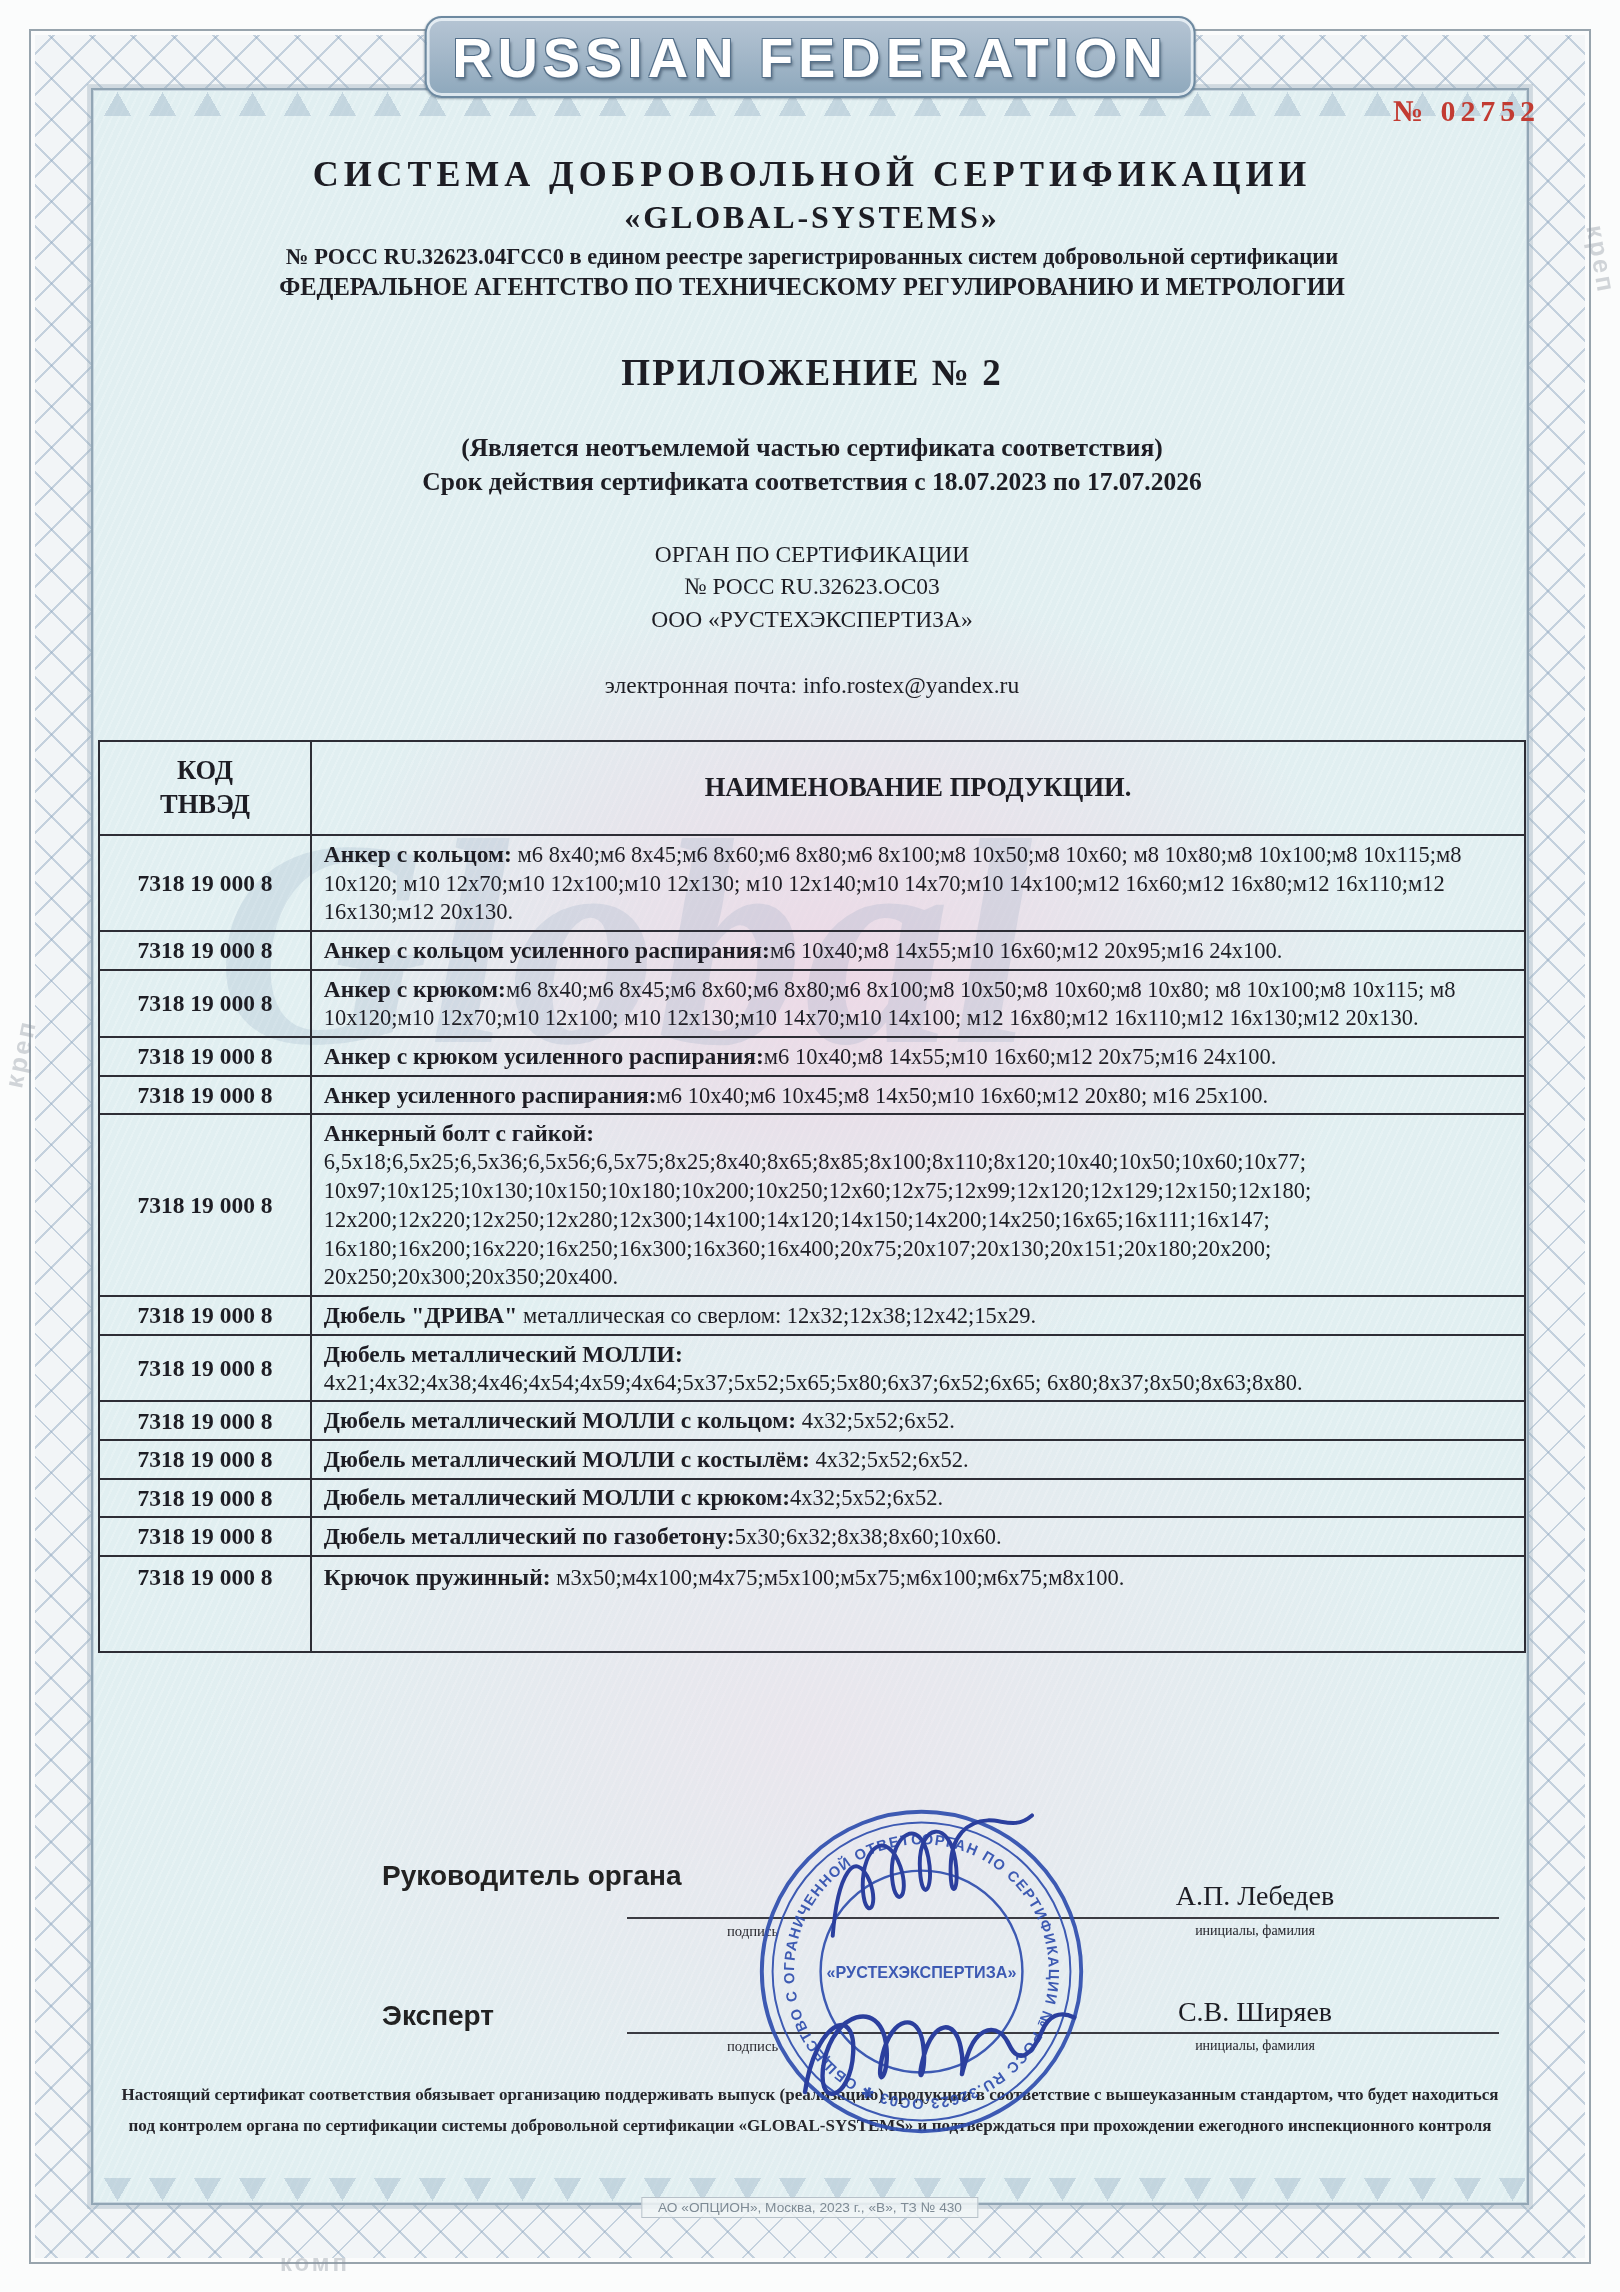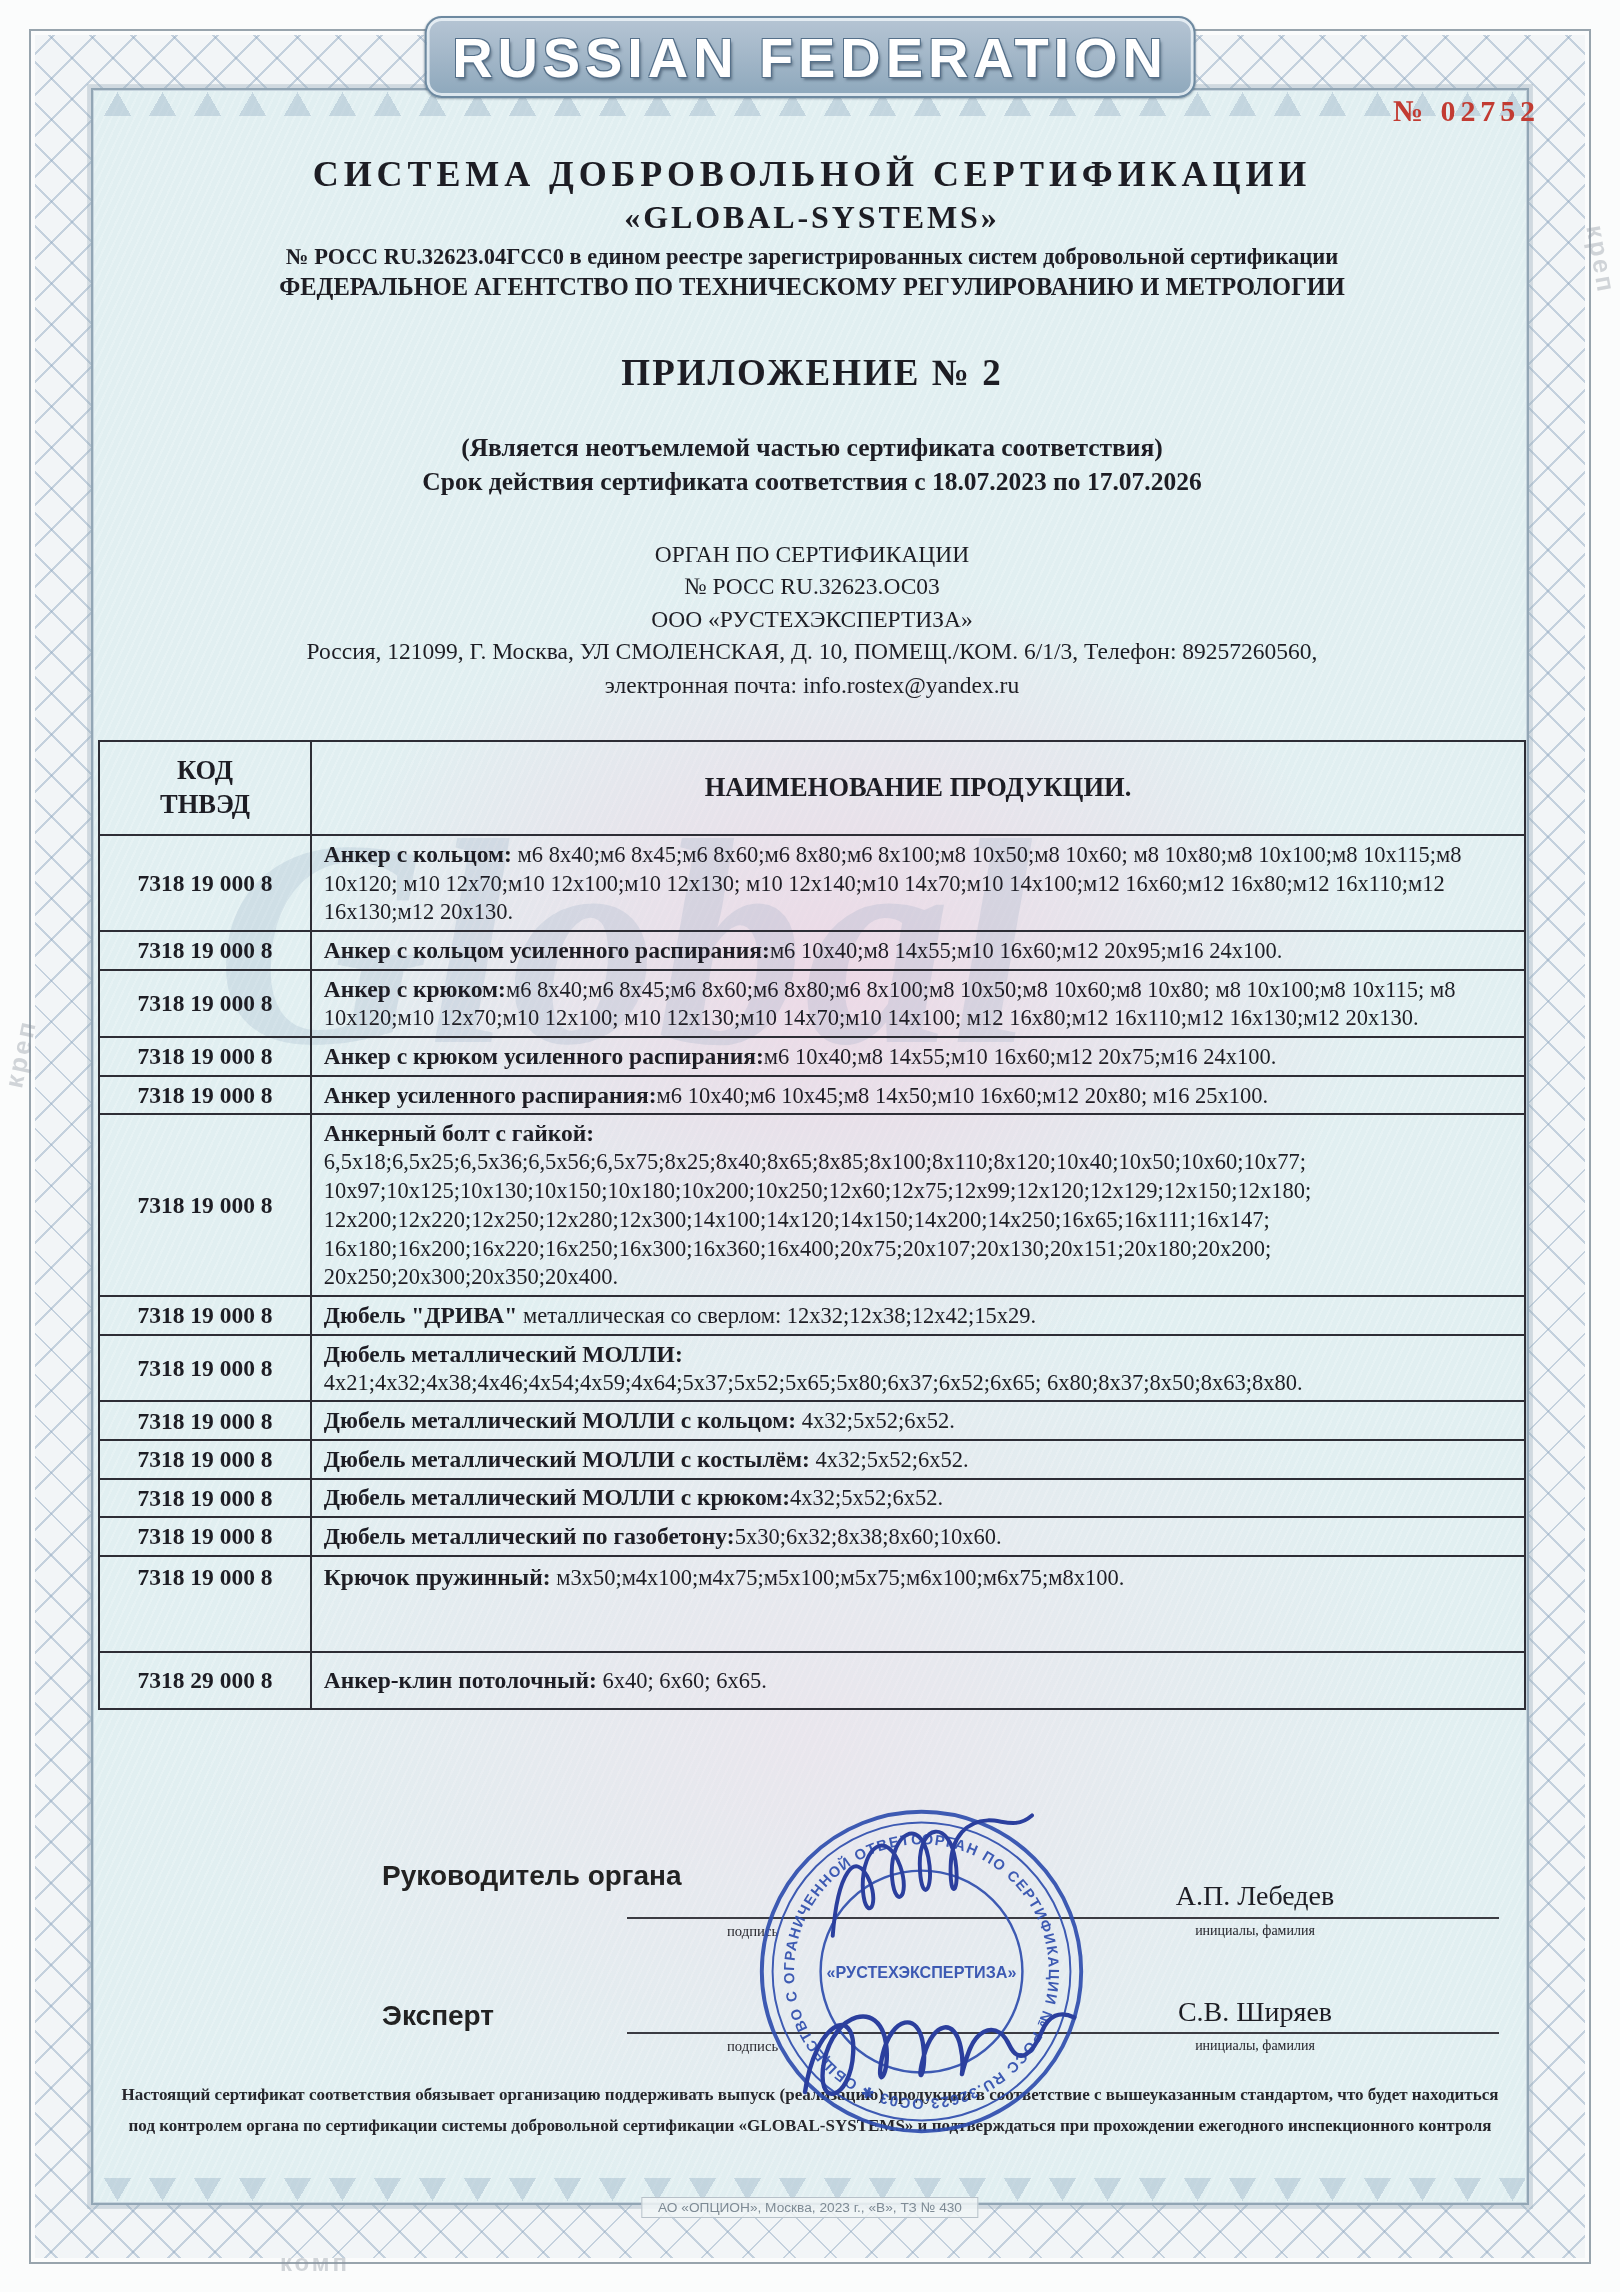--- a/index.html
+++ b/index.html
@@ -120,21 +120,20 @@
   <div class="c t-line3">№ РОСС RU.32623.04ГСС0 в едином реестре зарегистрированных систем добровольной сертификации</div>
   <div class="c t-line4">ФЕДЕРАЛЬНОЕ АГЕНТСТВО ПО ТЕХНИЧЕСКОМУ РЕГУЛИРОВАНИЮ И МЕТРОЛОГИИ</div>
 
   <div class="c a-title">ПРИЛОЖЕНИЕ № 2</div>
   <div class="c a-line2">(Является неотъемлемой частью сертификата соответствия)</div>
   <div class="c a-line3">Срок действия сертификата соответствия с 18.07.2023 по 17.07.2026</div>
 
   <div class="c o-title">ОРГАН ПО СЕРТИФИКАЦИИ</div>
   <div class="c o-number">№ РОСС RU.32623.ОС03</div>
   <div class="c o-name">ООО «РУСТЕХЭКСПЕРТИЗА»</div>
-  <div class="c o-addr">Россия, 121099, Г. Москва, УЛ СМОЛЕНСКАЯ, Д. 10, ПОМЕЩ./КОМ. 6/1/3, Телефон: 89257260560,</div>
   <div class="c o-mail">электронная почта: info.rostex@yandex.ru</div>
 
   <table class="prod-table">
     <thead>
       <tr>
         <th class="code-col">
           <span>КОД</span><br>
           <span>ТНВЭД</span>
         </th>
         <th>НАИМЕНОВАНИЕ ПРОДУКЦИИ.</th>
@@ -185,24 +184,20 @@
           <td class="code">7318 19 000 8</td>
           <td class="name"><b>Дюбель металлический МОЛЛИ с крюком:</b>4х32;5х52;6х52.</td>
         </tr>
         <tr>
           <td class="code">7318 19 000 8</td>
           <td class="name"><b>Дюбель металлический по газобетону:</b>5х30;6х32;8х38;8х60;10х60.</td>
         </tr>
         <tr>
           <td class="code">7318 19 000 8</td>
           <td class="name"><b>Крючок пружинный:</b> м3х50;м4х100;м4х75;м5х100;м5х75;м6х100;м6х75;м8х100.</td>
-        </tr>
-        <tr>
-          <td class="code">7318 29 000 8</td>
-          <td class="name"><b>Анкер-клин потолочный:</b> 6х40; 6х60; 6х65.</td>
         </tr>
       </tbody>
   </table>
 
   <div class="sig-label lbl-head">Руководитель органа</div>
   <div class="sig-label lbl-expert">Эксперт</div>
 
   <div class="sig-line line-1"></div>
   <div class="sig-line line-2"></div>
 

